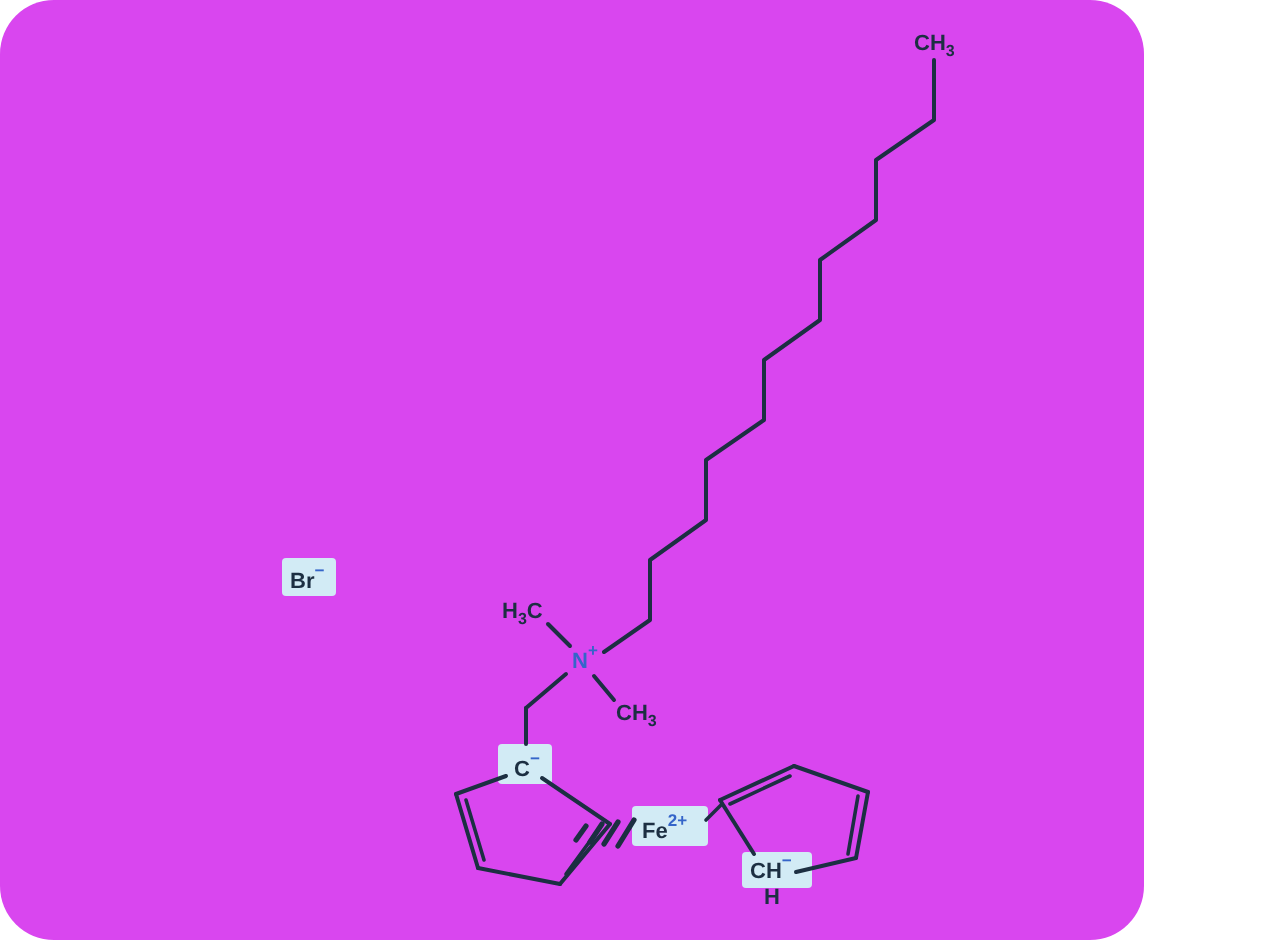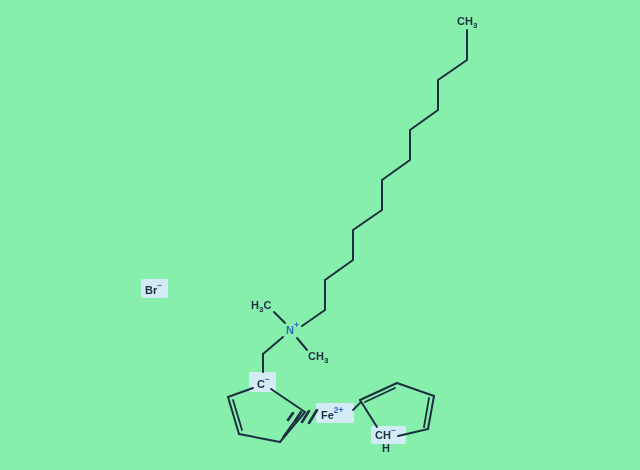--- a/index.html
+++ b/index.html
@@ -1,16 +1,16 @@
 <!DOCTYPE html>
 <html><head>
 <meta charset="utf-8">
 <style>
   html,body{margin:0;padding:0;background:#ffffff;}
-  .stage{position:relative;width:640px;height:470px;background:#86efac;overflow:hidden;}
+  .stage{position:relative;width:572px;height:470px;background:#d946ef;overflow:hidden;border-radius:27px;}
   .bond{stroke:#1c2f42;stroke-width:2;fill:none;stroke-linecap:round;stroke-linejoin:round;}
   .bond-thin{stroke:#1c2f42;stroke-width:1.8;fill:none;stroke-linecap:round;}
   .hash{stroke:#1c2f42;stroke-width:2.6;fill:none;stroke-linecap:round;}
   .hl{fill:#d2ebf5;}
   text{font-family:"Liberation Sans","DejaVu Sans",sans-serif;font-weight:700;fill:#1c2f42;}
   .atom{font-size:11px;}
   .sub{font-size:8px;}
   .charge{font-size:8.5px;fill:#3565c9;}
   .blue{fill:#3565c9;}
 </style>

